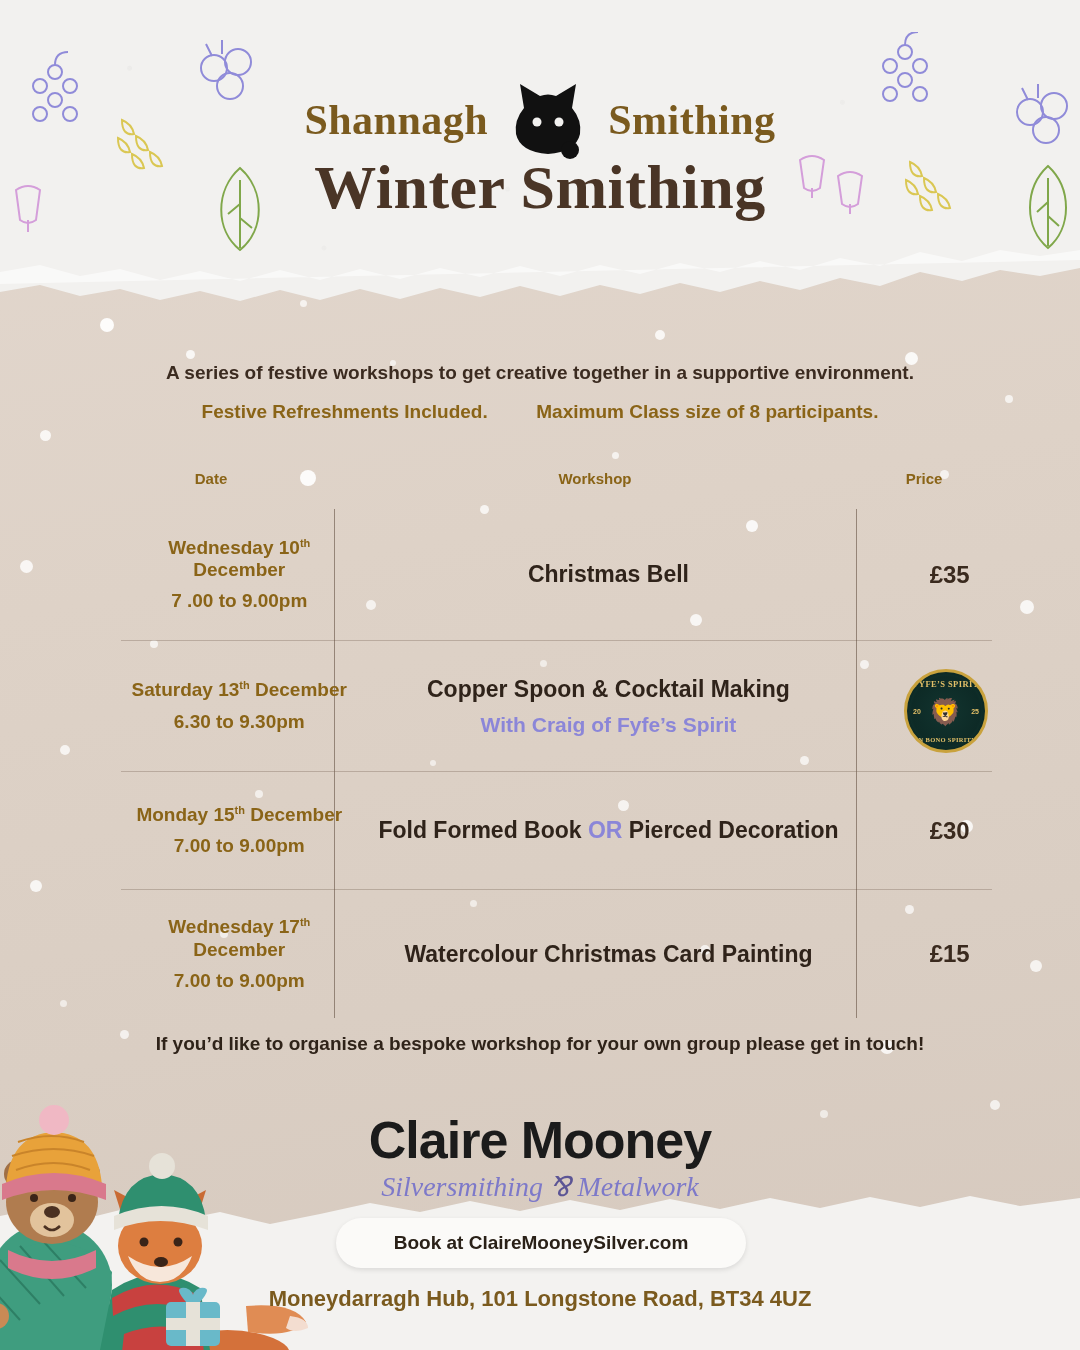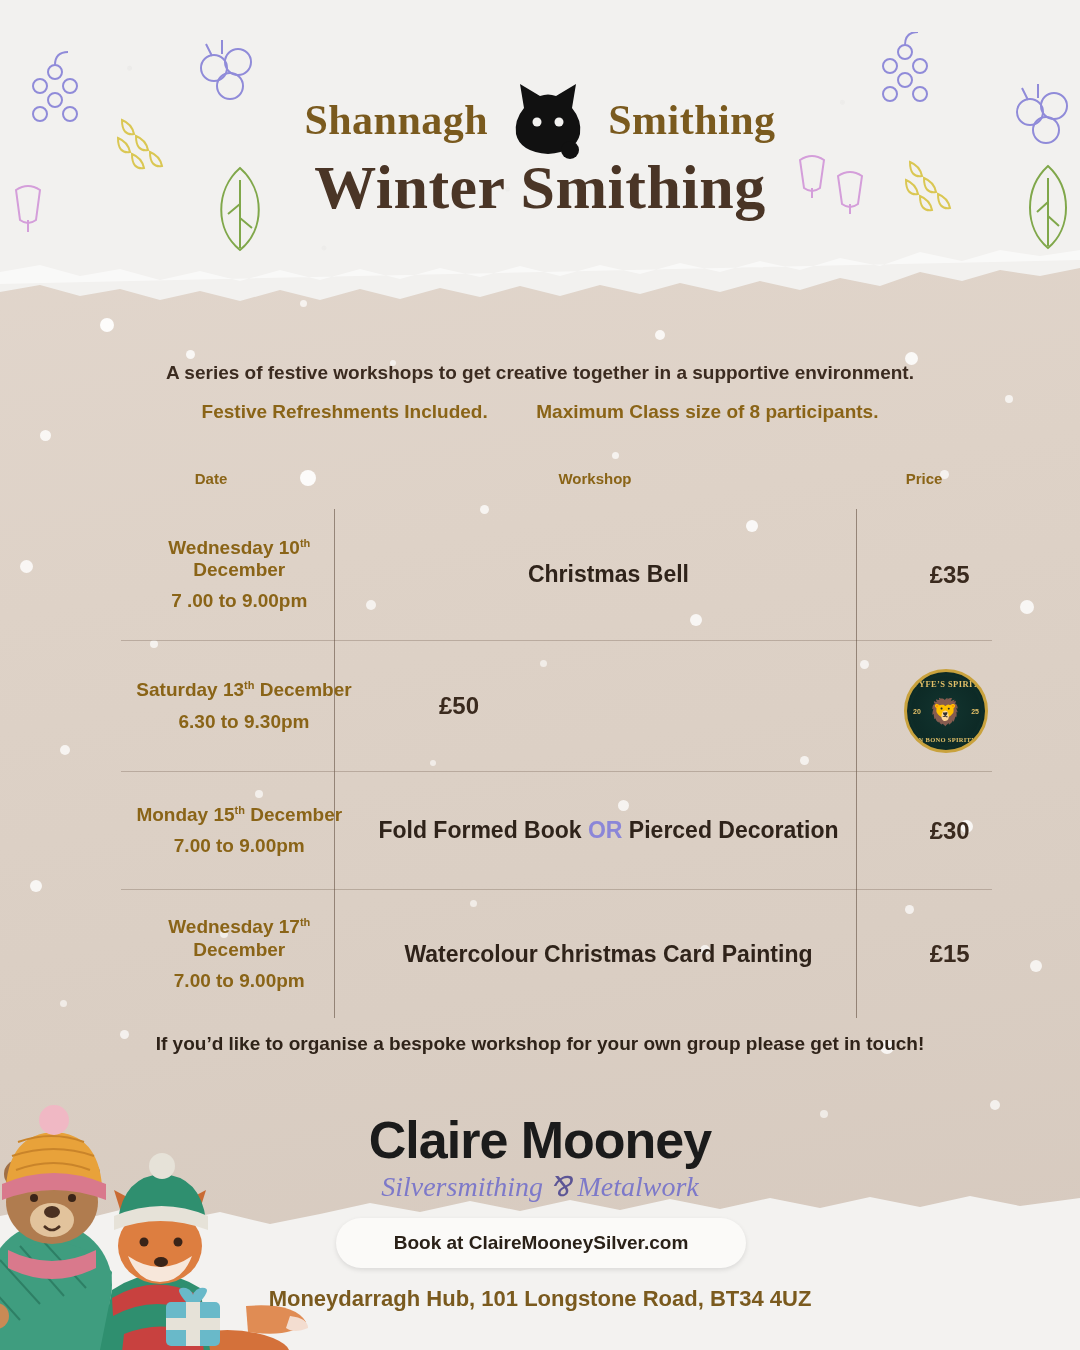--- a/index.html
+++ b/index.html
@@ -356,20 +356,24 @@
           <span class="w1">Christmas Bell</span>
         </div>
         <div class="cell-price">£35</div>
       </div>
 
       <div class="row row-2">
         <div class="cell-date">
           <span class="d1"><span>Saturday 13</span><sup>th</sup><span> December</span></span>
           <span class="d2">6.30 to 9.30pm</span>
         </div>
+        <div class="cell-work">
+          <span class="w1">Copper Spoon &amp; Cocktail Making</span>
+          <span class="w2">With Craig of Fyfe’s Spirit</span>
+        </div>
         <div class="cell-price">£50</div>
         <div class="badge">
           <span class="b-top">FYFE’S SPIRIT</span>
           <span class="b-y1">20</span>
           <span class="b-y2">25</span>
           <span class="lion">🦁</span>
           <span class="b-bot">IN BONO SPIRITU</span>
         </div>
       </div>
 

